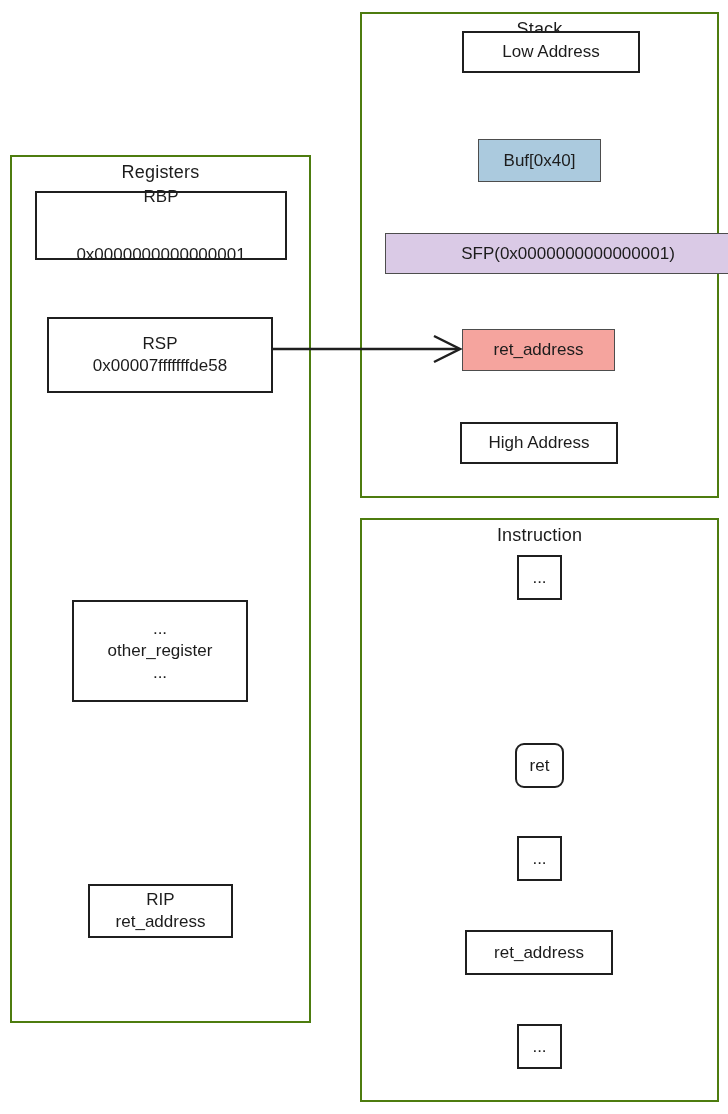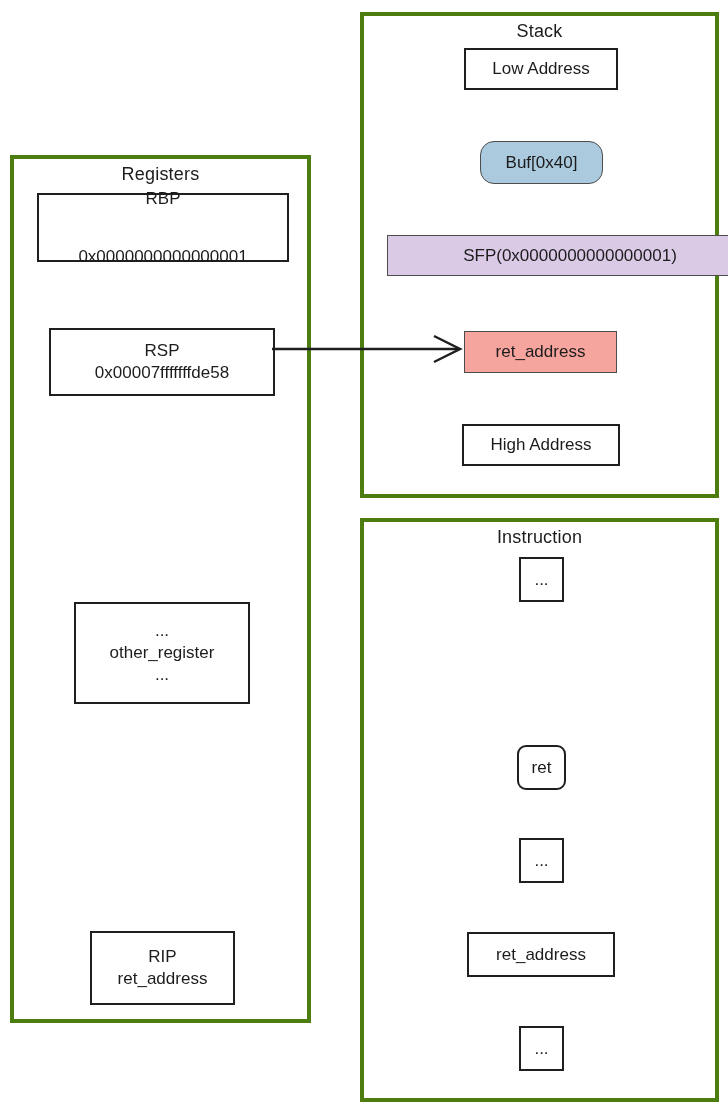--- a/index.html
+++ b/index.html
@@ -8,21 +8,21 @@
     position: relative;
     width: 728px;
     height: 1114px;
     background: #ffffff;
     font-family: "Liberation Sans", sans-serif;
     color: #1c1c1c;
     overflow: hidden;
   }
   .panel {
     position: absolute;
-    border: 4px solid #4d7c0f;
+    border: 2px solid #4d7c0f;
     background: #ffffff;
   }
   .panel-title {
     position: absolute;
     top: 5px;
     left: 0;
     right: 0;
     text-align: center;
     font-size: 18px;
     letter-spacing: 0.2px;
@@ -37,27 +37,27 @@
     justify-content: center;
     text-align: center;
     font-size: 17px;
     line-height: 22px;
   }
   .box.tinted { border-color: #4d4d4d; border-width: 1.5px; }
 
   
   #panel-registers { left: 10px; top: 155px; width: 301px; height: 868px; }
   #box-rbp   { left: 23px;  top: 34px;  width: 252px; height: 69px; gap: 36px; }
-  #box-rsp   { left: 35px;  top: 169px; width: 226px; height: 68px; }
+  #box-rsp   { left: 35px;  top: 160px; width: 226px; height: 76px; }
   #box-other { left: 60px;  top: 443px; width: 176px; height: 102px; }
-  #box-rip   { left: 76px;  top: 772px; width: 145px; height: 74px; }
+  #box-rip   { left: 76px;  top: 727px; width: 145px; height: 54px; }
 
   
   #panel-stack { left: 360px; top: 12px; width: 359px; height: 486px; }
-  #box-low  { left: 100px; top: 32px;  width: 154px; height: 42px; }
+  #box-low  { left: 100px; top: 17px;  width: 178px; height: 42px; }
   #box-buf  { left: 116px; top: 125px; width: 123px; height: 43px; }
   #box-sfp  { left: 23px;  top: 219px; width: 366px; height: 41px; }
   #box-ret  { left: 100px; top: 315px; width: 153px; height: 42px; }
   #box-high { left: 98px;  top: 408px; width: 158px; height: 42px; }
 
   
   #panel-instruction { left: 360px; top: 518px; width: 359px; height: 584px; }
   #box-i1 { left: 155px; top: 35px;  width: 45px;  height: 45px; }
   #box-i2 { left: 139px; top: 129px; width: 76px;  height: 45px; }
   #box-i3 { left: 153px; top: 223px; width: 49px;  height: 45px; border-radius: 9px; }
@@ -103,21 +103,21 @@
     </div>
   </div>
 
   <div class="panel" id="panel-stack">
     <div class="panel-title">Stack</div>
 
     <div class="box" id="box-low">
       <span>Low Address</span>
     </div>
 
-    <div class="box tinted" id="box-buf" style="background-color: rgb(171, 202, 222); border-radius: 14px;">
+    <div class="box tinted" id="box-buf" style="background-color: rgb(171, 202, 222);">
       <span>Buf[0x40]</span>
     </div>
 
     <div class="box tinted" id="box-sfp" style="background-color: rgb(218, 202, 230);">
       <span>SFP(0x0000000000000001)</span>
     </div>
 
     <div class="box tinted" id="box-ret" style="background-color: rgb(245, 164, 158);">
       <span>ret_address</span>
     </div>

